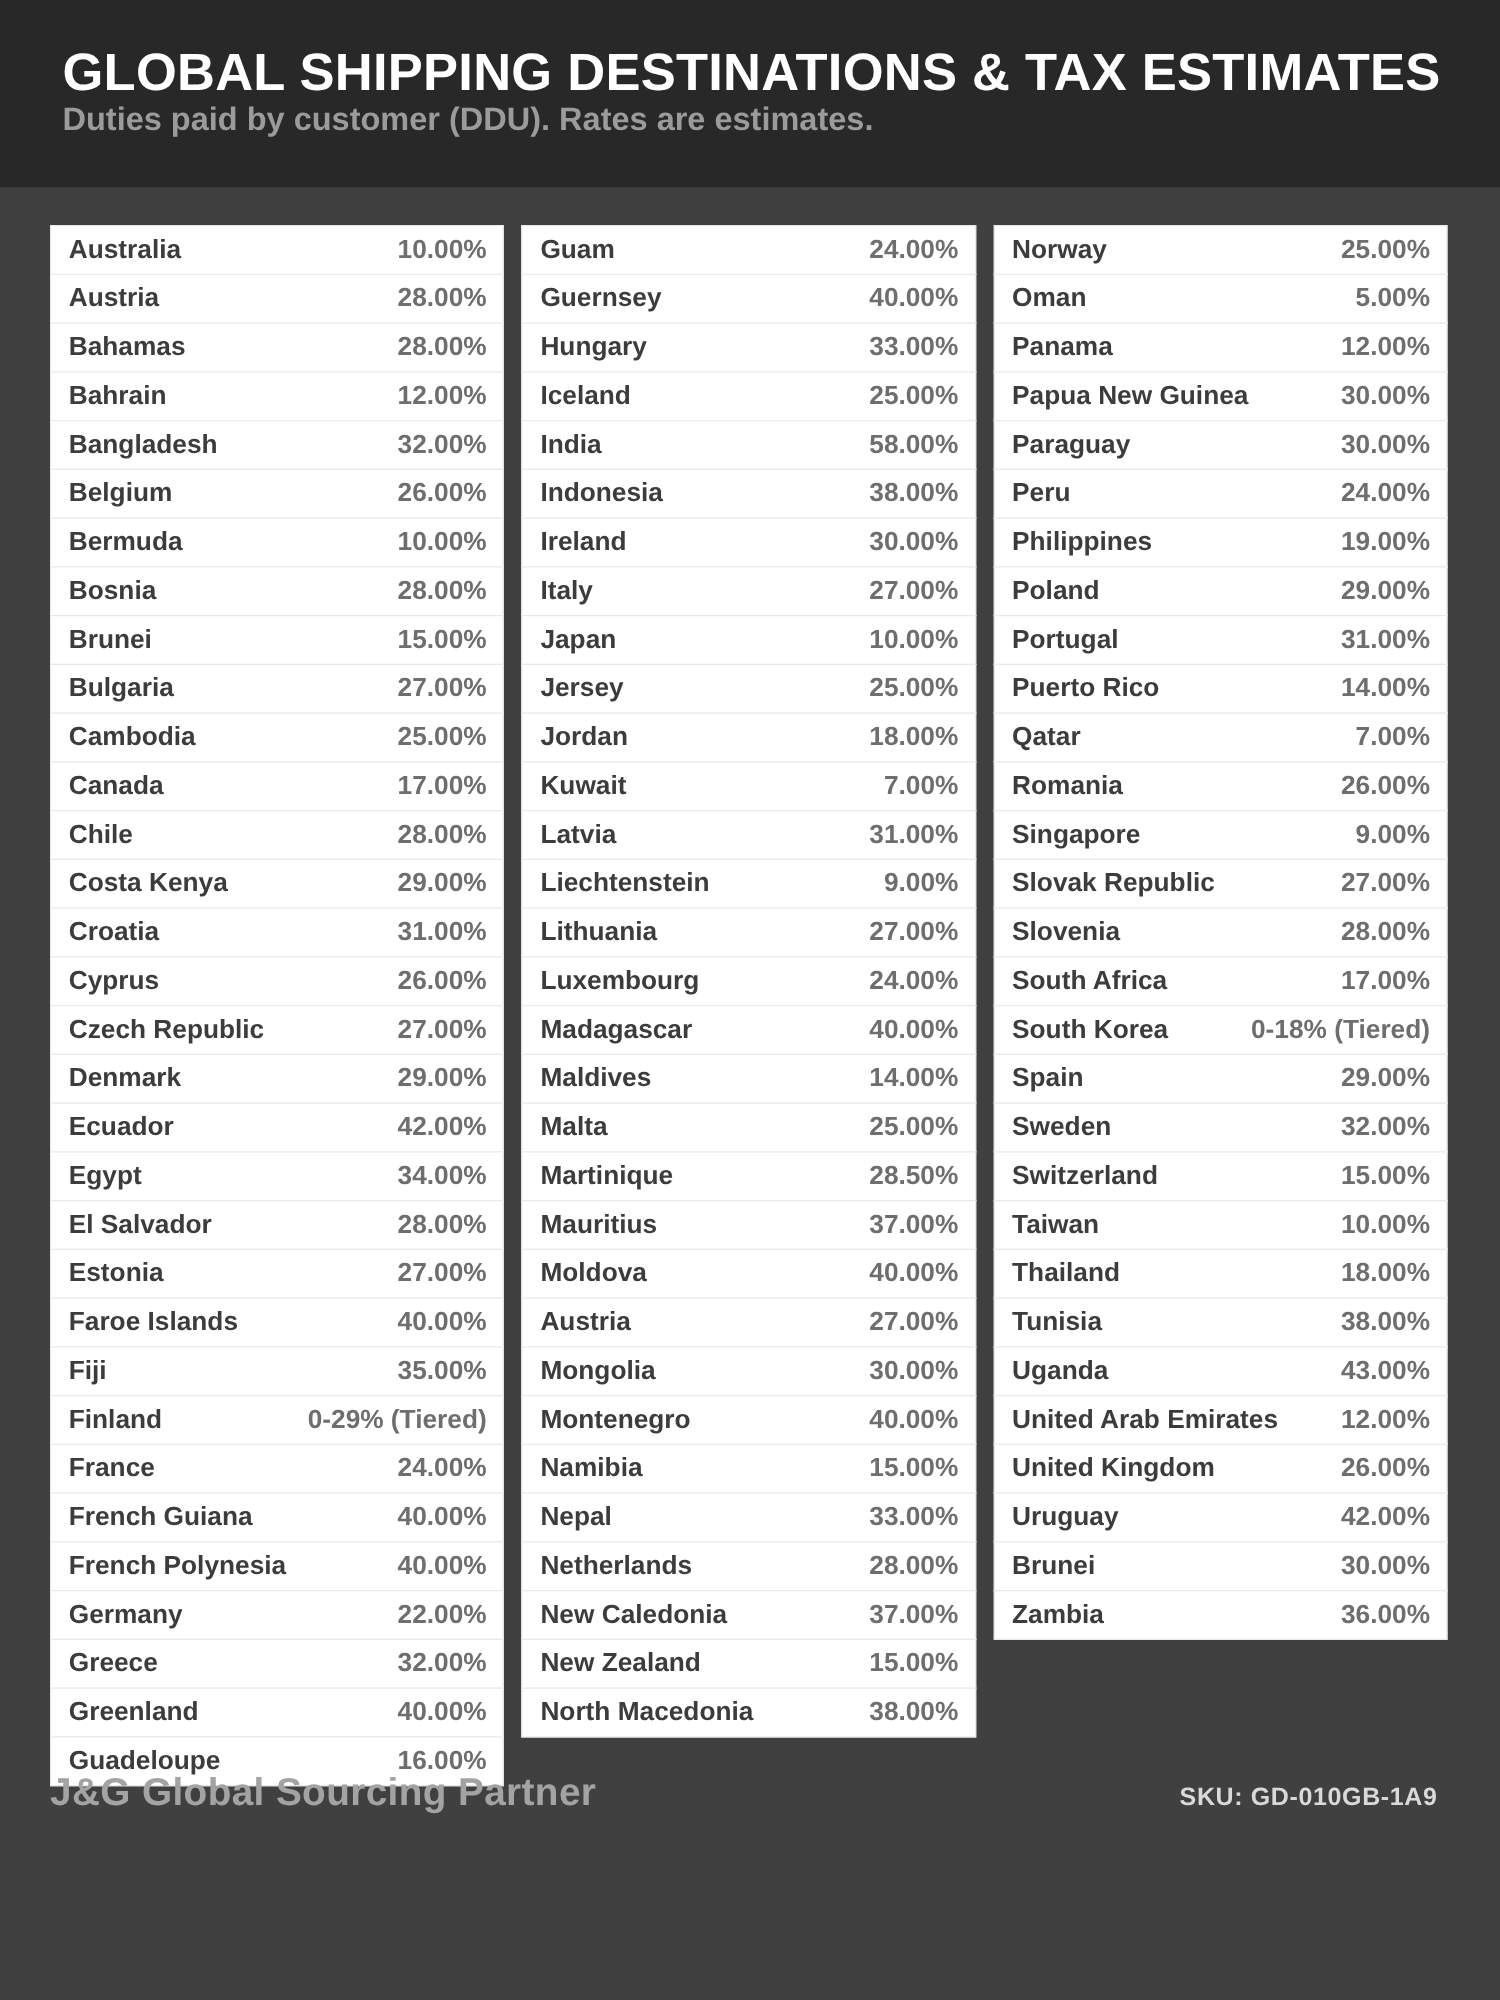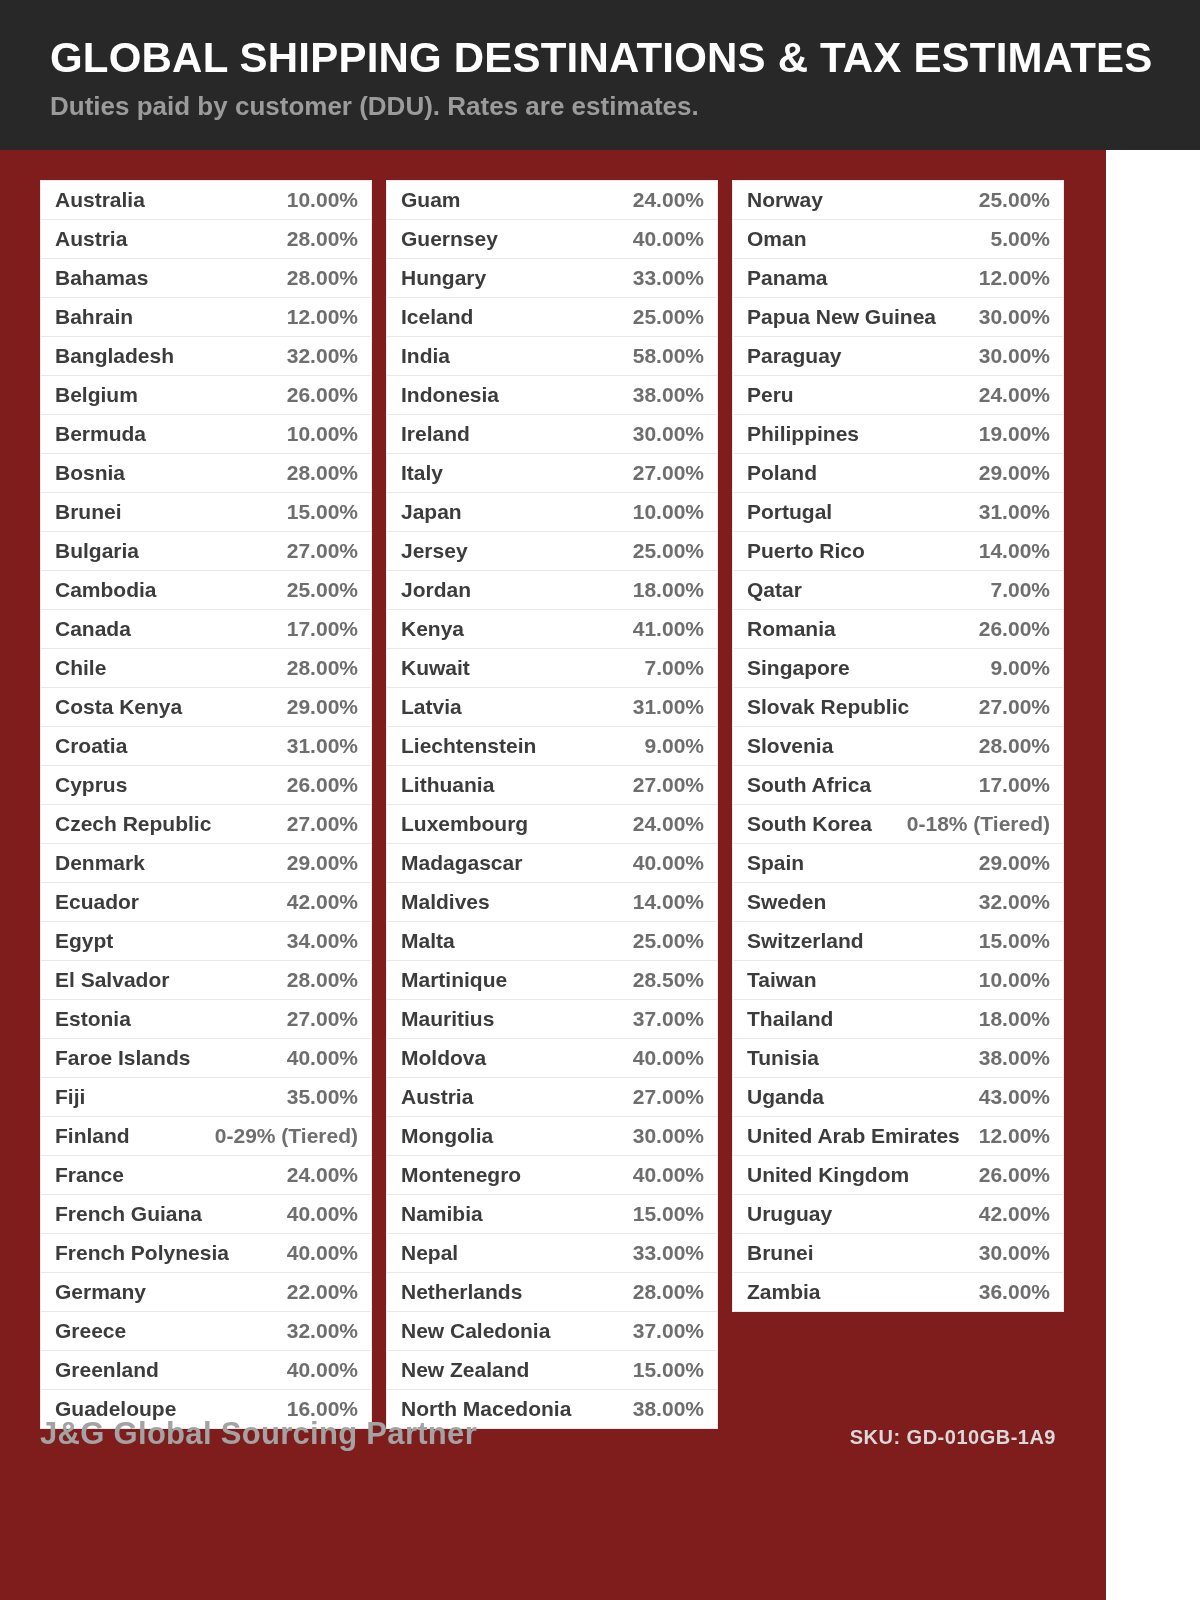--- a/index.html
+++ b/index.html
@@ -6,41 +6,41 @@
     margin: 0;
     padding: 0;
     width: 1200px;
     height: 1600px;
     background: #ffffff;
     font-family: "Liberation Sans", "DejaVu Sans", sans-serif;
     overflow: hidden;
   }
   .page {
     position: relative;
-    width: 1106px;
+    width: 1200px;
     height: 1600px;
-    background: #7f1d1d;
+    background: #404040;
   }
   .header {
     box-sizing: border-box;
     width: 1200px;
     height: 150px;
     background: #282828;
     padding: 36px 50px 0 50px;
   }
   .header .title {
     font-size: 42px;
     font-weight: 800;
     letter-spacing: 0.2px;
     color: #ffffff;
     line-height: 1.05;
     white-space: nowrap;
   }
   .header .subtitle {
-    margin-top: 11px;
+    margin-top: 0;
     font-size: 26px;
     font-weight: 700;
     color: #9b9b9b;
     white-space: nowrap;
   }
   .tables {
     display: flex;
     gap: 14px;
     margin: 30px 42px 0 40px;
     align-items: flex-start;
@@ -276,24 +276,20 @@
         </div>
         <div class="row">
           <span class="country">Jersey</span>
           <span class="rate">25.00%</span>
         </div>
         <div class="row">
           <span class="country">Jordan</span>
           <span class="rate">18.00%</span>
         </div>
         <div class="row">
-          <span class="country">Kenya</span>
-          <span class="rate">41.00%</span>
-        </div>
-        <div class="row">
           <span class="country">Kuwait</span>
           <span class="rate">7.00%</span>
         </div>
         <div class="row">
           <span class="country">Latvia</span>
           <span class="rate">31.00%</span>
         </div>
         <div class="row">
           <span class="country">Liechtenstein</span>
           <span class="rate">9.00%</span>

